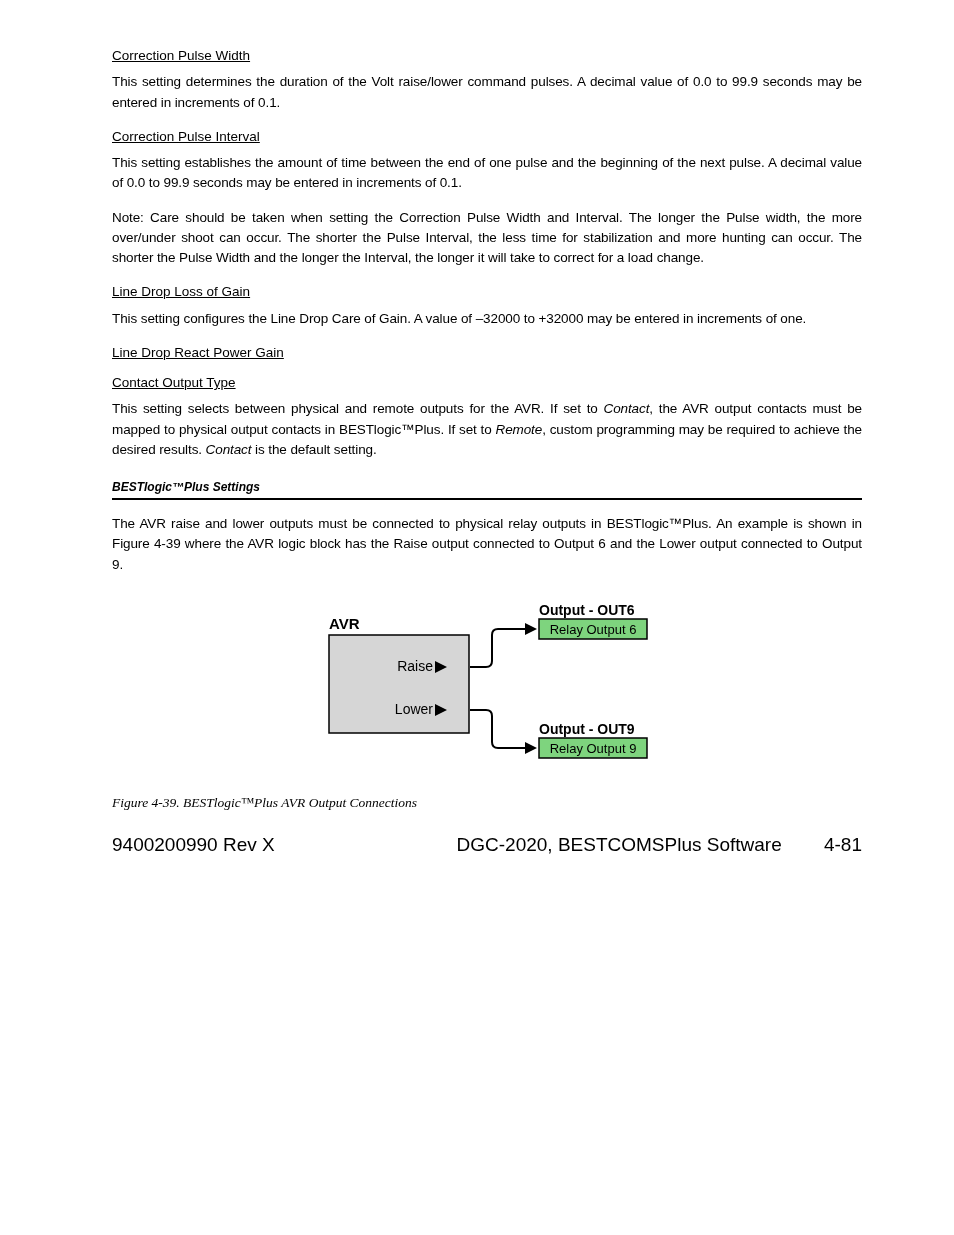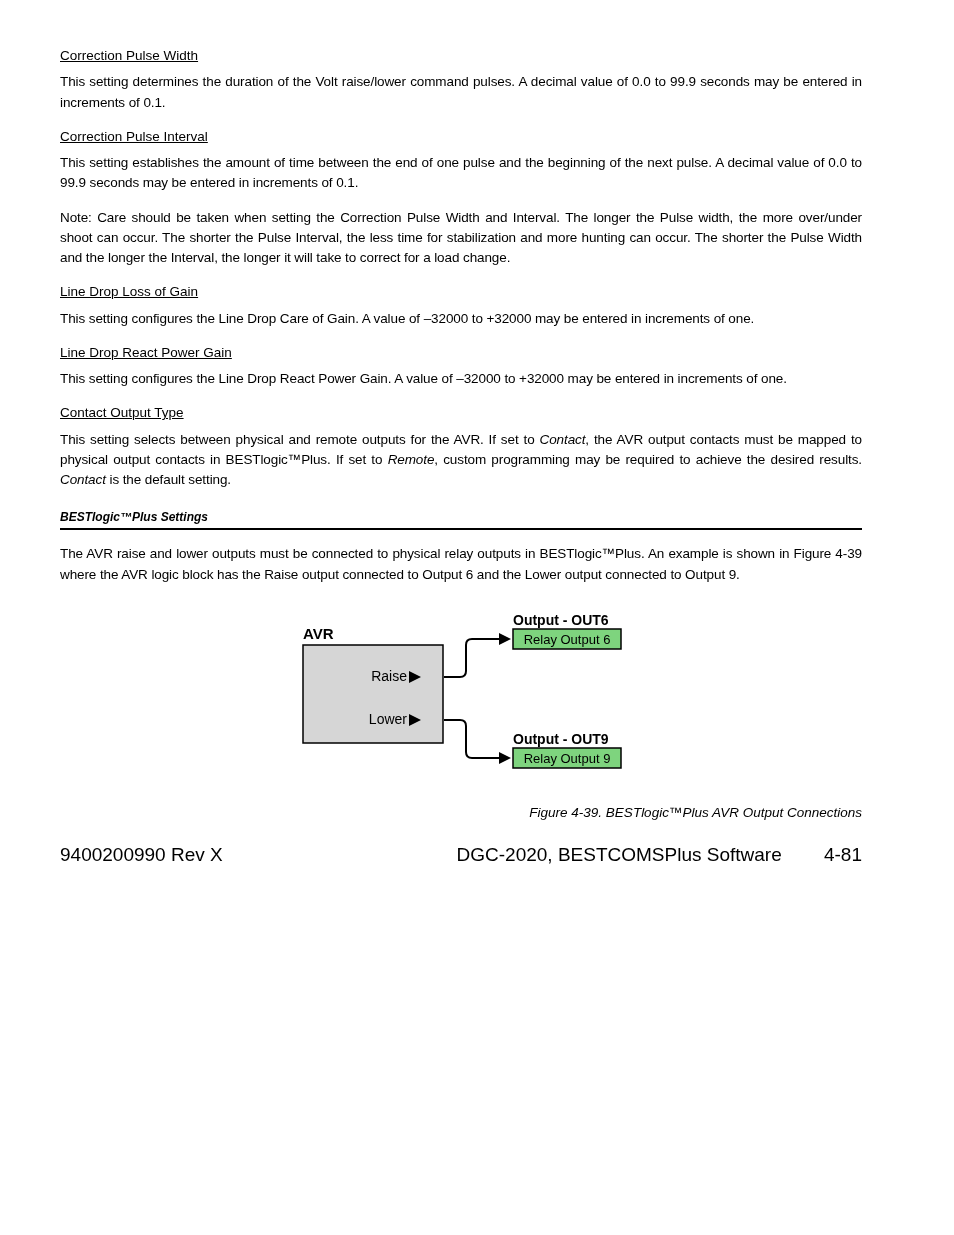--- a/index.html
+++ b/index.html
@@ -6,21 +6,21 @@
     margin: 0;
     padding: 0;
     background: #fff;
     font-family: Arial, Helvetica, sans-serif;
     font-size: 13.5px;
     color: #000;
     line-height: 1.5;
     width: 954px;
   }
   .page {
-    padding: 36px 92px 50px 60px;
+    padding: 36px 92px 50px 112px;
     box-sizing: border-box;
   }
   .heading {
     text-decoration: underline;
     margin: 10px 0 6px 0;
   }
   .para {
     margin: 0 0 14px 0;
     text-align: justify;
   }
@@ -42,23 +42,24 @@
     margin: 24px 0 14px 0;
   }
   svg.diagram { display: block; }
   .avr-rect { fill: #d6d6d6; stroke: #000; stroke-width: 1.5; }
   .relay-rect { fill: #7ed47e; stroke: #000; stroke-width: 1.5; }
   .wire { fill: none; stroke: #000; stroke-width: 2; }
   .arrow { fill: #000; }
   .lbl { font-family: Arial, Helvetica, sans-serif; }
   .lbl-bold { font-weight: bold; }
   .caption {
-    text-align: right;
+    text-align: left;
     font-style: italic;
     margin: 6px 0 18px 0;
+    font-family: Liberation Serif, serif;
   }
   .footer {
     display: flex;
     justify-content: space-between;
     font-size: 19px;
     margin-top: 10px;
   }
 </style>
 </head>
 <body>
@@ -72,23 +73,20 @@
   <p class="para narrow">This setting establishes the amount of time between the end of one pulse and the beginning of the next pulse. A decimal value of 0.0 to 99.9 seconds may be entered in increments of 0.1.</p>
 
   <p class="para narrow">Note: Care should be taken when setting the Correction Pulse Width and Interval. The longer the Pulse width, the more over/under shoot can occur. The shorter the Pulse Interval, the less time for stabilization and more hunting can occur. The shorter the Pulse Width and the longer the Interval, the longer it will take to correct for a load change.</p>
 
   <div class="heading">Line Drop Loss of Gain</div>
   <p class="para narrow">
     <span>This setting configures the Line Drop Care of Gain. A value of </span>–<span>32000 to +32000 may be entered in increments of one.</span>
   </p>
 
   <div class="heading">Line Drop React Power Gain</div>
-  <p class="para narrow">
-    <span>This setting configures the Line Drop React Power Gain. A value of </span>–<span>32000 to +32000 may be entered in increments of one.</span>
-  </p>
 
   <div class="heading">Contact Output Type</div>
   <p class="para narrow">
     <span>This setting selects between physical and remote outputs for the AVR. If set to </span><i>Contact</i><span>, the AVR output contacts must be mapped to physical output contacts in BESTlogic</span><i>™</i><span>Plus. If set to </span><i>Remote</i><span>, custom programming may be required to achieve the desired results. </span><i>Contact</i><span> is the default setting.</span>
   </p>
 
   <div class="section-title">BESTlogic™Plus Settings</div>
   <hr class="hr">
   <p class="para narrow">
     <span>The AVR raise and lower outputs must be connected to physical relay outputs in BESTlogic</span><i>™</i><span>Plus. An example is shown in Figure 4-39 where the AVR logic block has the Raise output connected to Output 6 and the Lower output connected to Output 9.</span>

